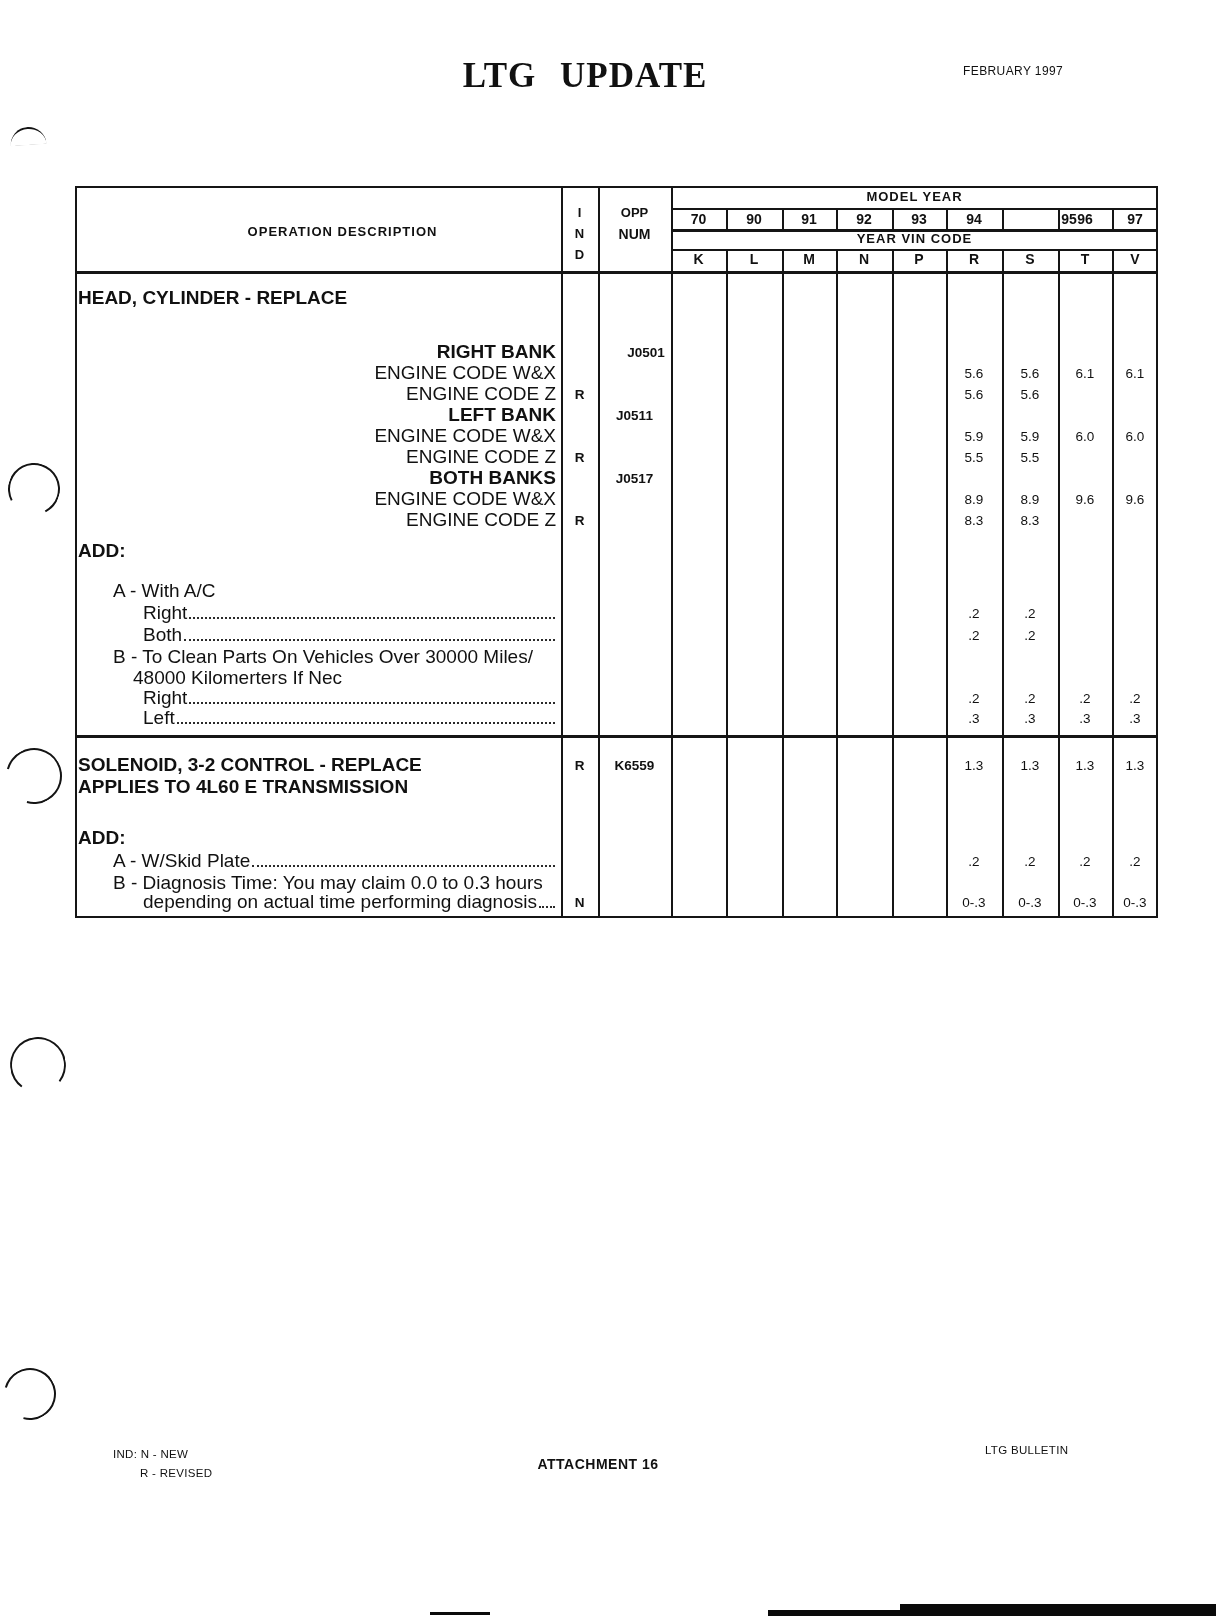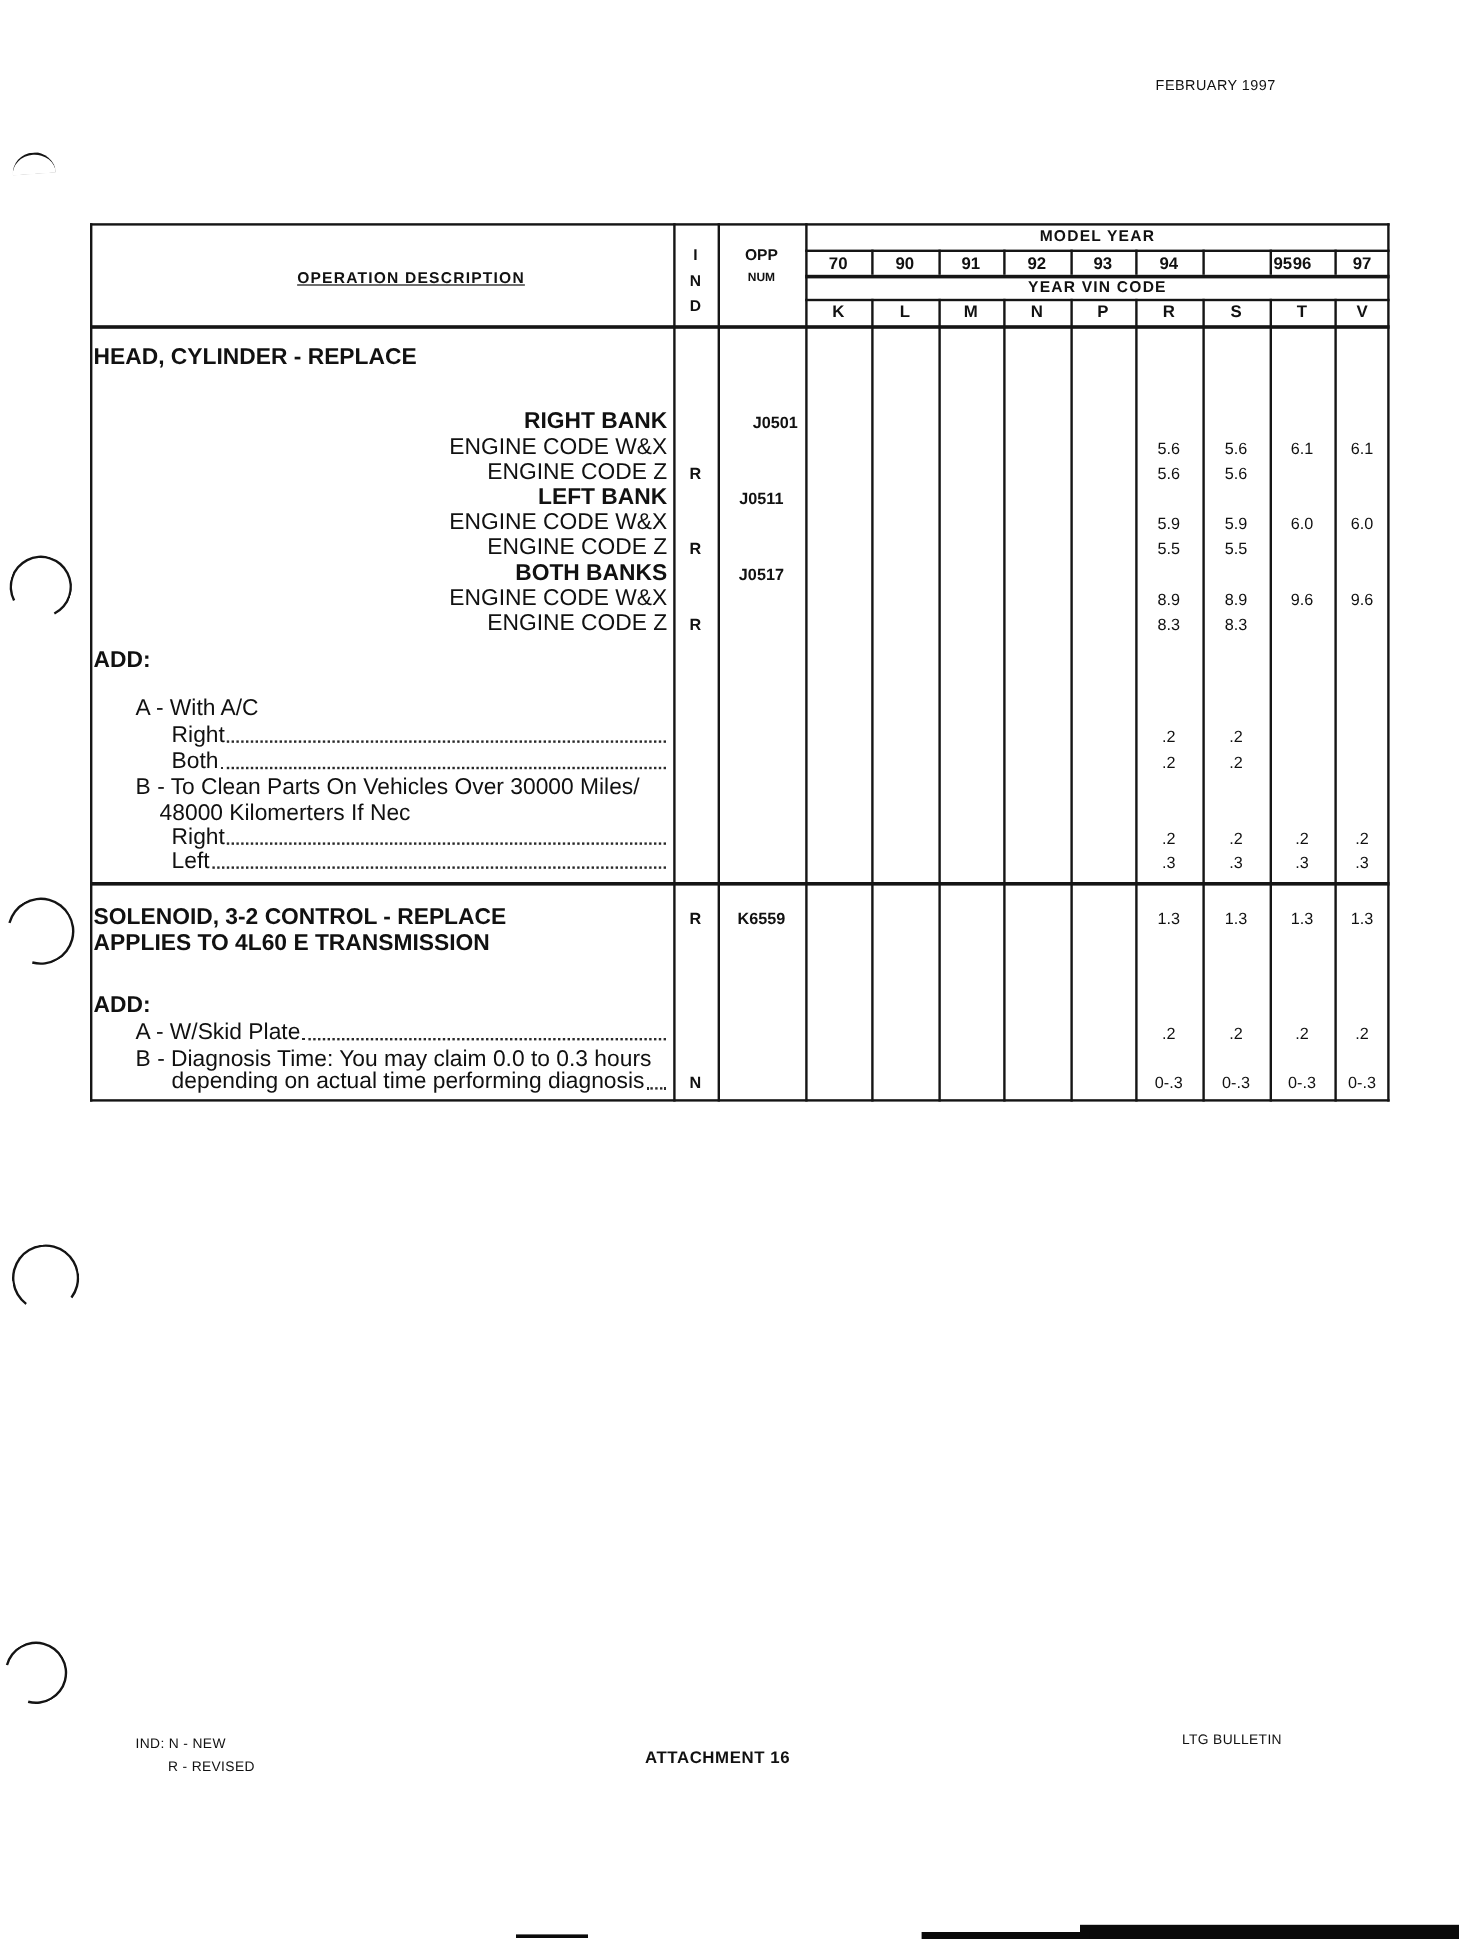--- a/index.html
+++ b/index.html
@@ -32,28 +32,29 @@
   .hole.gap-b{border-bottom-color:transparent;transform:rotate(-8deg);}
   .arc{position:absolute;border-top:2.5px solid #141414;border-radius:50% 50% 0 0/100% 100% 0 0;
        border-left:none;border-right:none;border-bottom:none;}
   .scanbar{position:absolute;background:#0a0a0a;}
 </style>
 </head>
 <body>
 
 <div class="page">
 
+  <div class="title1">LTG UPDATE</div>
   <div class="date">FEBRUARY 1997</div>
 
-  <div class="hcell h13" style="left:75px;top:224px;width:535px;text-decoration:underline;">OPERATION  DESCRIPTION</div>
+  <div class="hcell h13" style="left:75px;top:224px;width:535px;">OPERATION  DESCRIPTION</div>
   <div class="hcell h14" style="left:561px;top:205px;width:37px;font-size:13px;">I</div>
   <div class="hcell h14" style="left:561px;top:226px;width:37px;font-size:13px;">N</div>
   <div class="hcell h14" style="left:561px;top:247px;width:37px;font-size:13px;">D</div>
   <div class="hcell h14" style="left:598px;top:205px;width:73px;font-size:13px;">OPP</div>
-  <div class="hcell h14" style="left:598px;top:226px;width:73px;font-size:10px;">NUM</div>
+  <div class="hcell h14" style="left:598px;top:226px;width:73px;font-size:14px;">NUM</div>
   <div class="hcell h13" style="left:671px;top:189px;width:487px;">MODEL  YEAR</div>
   <div class="hcell h13" style="left:671px;top:231px;width:487px;">YEAR  VIN  CODE</div>
 
   <div id="lines-layer">
       <div class="line" style="left: 75px; top: 186px; width: 1083px; height: 2px;"></div>
       <div class="line" style="left: 75px; top: 916px; width: 1083px; height: 2px;"></div>
       <div class="line" style="left: 75px; top: 186px; width: 2px; height: 732px;"></div>
       <div class="line" style="left: 1156px; top: 186px; width: 2px; height: 732px;"></div>
       <div class="line" style="left: 561px; top: 186px; width: 2px; height: 732px;"></div>
       <div class="line" style="left: 598px; top: 186px; width: 2px; height: 732px;"></div>

